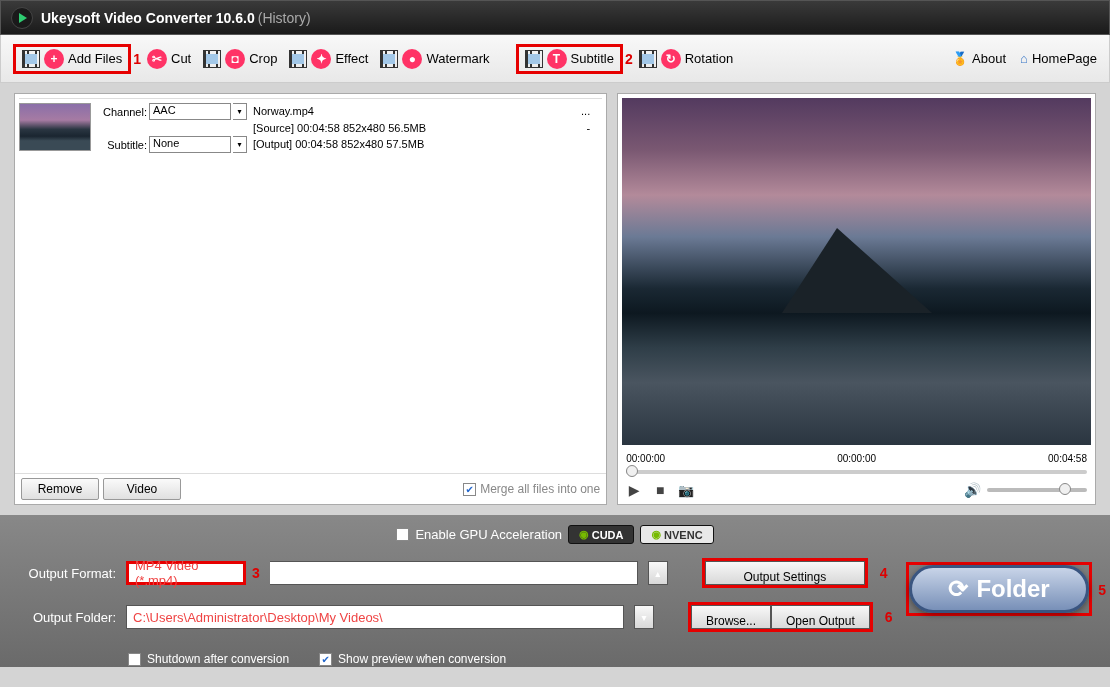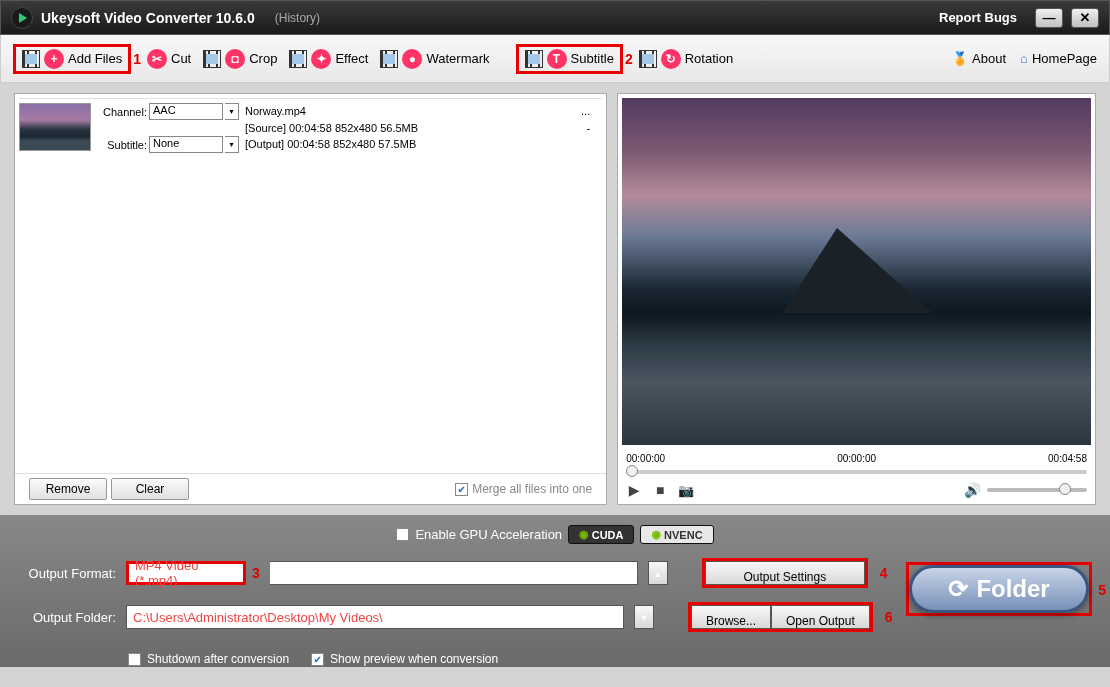--- a/index.html
+++ b/index.html
@@ -3,21 +3,21 @@
 <meta charset="utf-8">
 <style>
 * { margin: 0; padding: 0; box-sizing: border-box; font-family: Arial, sans-serif; }
 body { width: 1110px; height: 687px; background: #d4d4d4; overflow: hidden; }
 
 
 .titlebar { height: 35px; background: linear-gradient(#3a3a3a, #1a1a1a); display: flex; align-items: center; padding: 0 10px; border: 1px solid #555; }
 .logo-circle { width: 22px; height: 22px; border-radius: 50%; background: #1a1a1a; border: 1px solid #444; display: flex; align-items: center; justify-content: center; margin-right: 8px; }
 .logo-tri { width: 0; height: 0; border-left: 8px solid #2ecc71; border-top: 5px solid transparent; border-bottom: 5px solid transparent; margin-left: 2px; }
 .title-text { color: #fff; font-weight: bold; font-size: 14px; }
-.title-history { color: #aaa; font-size: 12px; margin-left: 20px; }
+.title-history { color: #aaa; font-size: 14px; margin-left: 3px; }
 .titlebar-right { margin-left: auto; display: flex; align-items: center; gap: 8px; }
 .report-link { color: #fff; font-size: 13px; font-weight: bold; margin-right: 10px; }
 .win-btn { width: 28px; height: 20px; background: linear-gradient(#f0f0f0,#c0c0c0); border: 1px solid #555; border-radius: 3px; display: flex; align-items: center; justify-content: center; font-size: 13px; font-weight: bold; cursor: pointer; }
 
 
 .toolbar { height: 48px; background: linear-gradient(#f8f8f8,#e8e8e8); display: flex; align-items: center; padding: 0 12px; border: 1px solid #ccc; border-top: none; }
 .tb-btn { display: flex; align-items: center; gap: 4px; padding: 2px 6px; font-size: 13px; cursor: pointer; position: relative; }
 .film-icon { width: 18px; height: 18px; background: linear-gradient(90deg,#333 2px,transparent 2px,transparent 4px,#333 4px,#333 6px,transparent 6px,transparent 12px,#333 12px,#333 14px,transparent 14px,transparent 16px,#333 16px); border: 1px solid #333; position: relative; }
 .film-icon::after { content:''; position:absolute; top:3px; left:2px; right:2px; bottom:3px; background:#a3c8e8; }
 .circ-icon { width: 20px; height: 20px; border-radius: 50%; display: flex; align-items: center; justify-content: center; color: #fff; font-size: 12px; font-weight: bold; }
@@ -32,26 +32,26 @@
 .left-panel { flex: 1.24; }
 .right-panel { flex: 1; }
 
 
 .file-list { flex: 1; padding: 4px; overflow: hidden; }
 .file-row { display: flex; gap: 6px; font-size: 12px; border-top: 1px solid #ddd; padding: 4px 0; }
 .thumb { width: 72px; height: 48px; background: linear-gradient(180deg,#8a6fa8 0%,#a67ba3 35%,#2a3642 55%,#1a2530 70%,#3a4a55 80%); border: 1px solid #999; }
 .file-meta { display: flex; flex-direction: column; gap: 2px; font-size: 11px; }
 .meta-row { display: flex; align-items: center; gap: 2px; }
 .meta-label { width: 50px; text-align: right; }
-.meta-select { width: 74px; height: 17px; border: 1px solid #888; font-size: 11px; background: #fff; padding-left: 3px; }
+.meta-select { width: 82px; height: 17px; border: 1px solid #888; font-size: 11px; background: #fff; padding-left: 3px; }
 .drop-tri { width: 14px; height: 17px; border: 1px solid #888; display: flex; align-items: center; justify-content: center; font-size: 8px; cursor: pointer; border-left: none; }
 .file-details { flex: 1; font-family: 'Courier New', monospace; font-size: 11px; line-height: 1.5; }
 .dots { margin-left: auto; padding-right: 12px; }
 
-.left-footer { display: flex; align-items: center; padding: 4px 14px; border-top: 1px solid #ddd; }
+.left-footer { display: flex; align-items: center; padding: 4px 6px; border-top: 1px solid #ddd; }
 .sm-btn { width: 78px; height: 22px; border: 1px solid #999; background: linear-gradient(#fafafa,#e0e0e0); font-size: 12px; border-radius: 2px; cursor: pointer; }
 .merge-label { margin-left: auto; font-size: 12px; color: #888; display: flex; align-items: center; gap: 4px; }
 .chk { width: 13px; height: 13px; border: 1px solid #888; display: inline-flex; align-items: center; justify-content: center; font-size: 10px; color: #2266cc; }
 
 
 .preview { flex: 1; background: #000; margin: 4px; display: flex; align-items: center; justify-content: center; position: relative; }
 .preview-img { width: 100%; height: 100%; background: linear-gradient(180deg,#533a5f 0%,#7a5872 15%,#b38a9a 28%,#6b7a95 40%,#1a2833 55%,#0d1820 62%,#2f3e48 72%,#4a5560 82%,#2a3540 100%); position: relative; }
 .mountain { position: absolute; bottom: 38%; left: 50%; transform: translateX(-50%); width: 0; height: 0; border-left: 55px solid transparent; border-right: 95px solid transparent; border-bottom: 85px solid #1a2228; }
 .time-row { display: flex; justify-content: space-between; font-size: 10px; padding: 4px 8px; }
 .slider-row { padding: 2px 8px; }
@@ -77,25 +77,20 @@
 </style>
 </head>
 <body>
 
 <div class="titlebar">
   <div class="logo-circle">
       <div class="logo-tri"></div>
     </div>
   <span class="title-text">Ukeysoft Video Converter 10.6.0</span>
   <span class="title-history">(History)</span>
-  <div class="titlebar-right">
-    <span class="report-link">Report Bugs</span>
-    <div class="win-btn">—</div>
-    <div class="win-btn">✕</div>
-  </div>
 </div>
 
 <div class="toolbar">
   <div class="tb-btn red-box">
     <span class="film-icon"></span>
     <span class="circ-icon" style="background:#f36;">+</span>
     <span>Add Files</span>
   </div>
   <span class="red-num">1</span>
 
@@ -170,21 +165,21 @@
           <div style="display:flex">
               <span>[Source] 00:04:58 852x480 56.5MB</span>
               <span class="dots">-</span>
             </div>
           <div>[Output] 00:04:58 852x480 57.5MB</div>
         </div>
       </div>
     </div>
     <div class="left-footer">
       <button class="sm-btn">Remove</button>
-      <button class="sm-btn" style="margin-left:4px">Clear</button>
+      <button class="sm-btn" style="margin-left:4px">Video</button>
       <label class="merge-label">
         <span class="chk">✔</span>
         <span>Merge all files into one</span>
       </label>
     </div>
   </div>
 
   <div class="panel right-panel">
     <div class="preview">
       <div class="preview-img">
@@ -255,21 +250,21 @@
 
     <div style="position:absolute;right:0;top:4px;display:flex;align-items:center;gap:6px" class="red-box">
       <div class="start-btn">
         <span>⟳</span>
         <span>Folder</span>
       </div>
     </div>
     <span class="red-num" style="position:absolute;right:-14px;top:24px">5</span>
   </div>
 
-  <div style="display:flex;gap:22px;margin-left:110px;margin-top:20px">
+  <div style="display:flex;gap:30px;margin-left:110px;margin-top:20px">
     <label class="check-row">
       <span class="chk" style="background:#fff"></span>
       <span>Shutdown after conversion</span>
     </label>
     <label class="check-row">
       <span class="chk" style="background:#fff">✔</span>
       <span>Show preview when conversion</span>
     </label>
   </div>
 </div>

